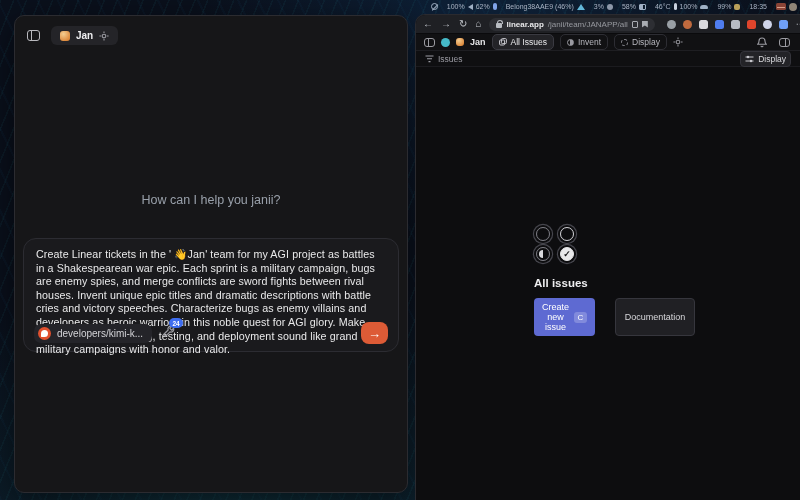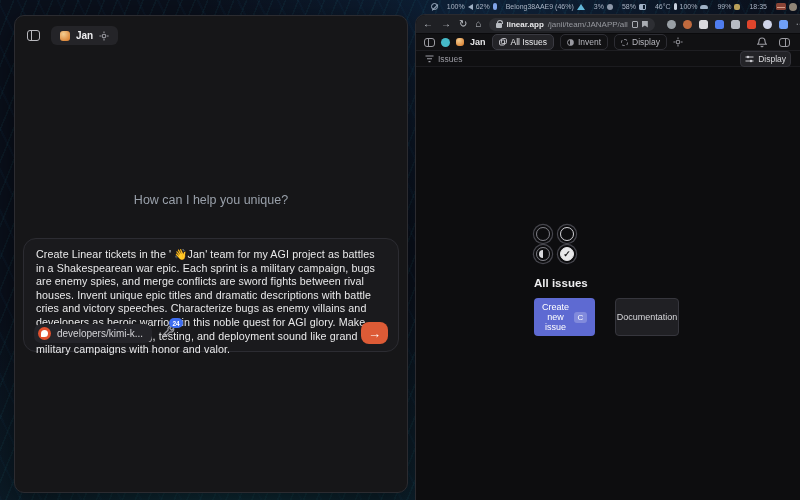--- a/index.html
+++ b/index.html
@@ -116,21 +116,21 @@
   .ring { width:14px; height:14px; border-radius:50%; border:1.6px solid #7e7e85; position:relative;
     box-shadow:0 0 0 2px #0d0d0f, 0 0 0 3.2px #46464d; }
   .ring.todo { border-color:#d3d3d7; }
   .ring.progress::after { content:""; position:absolute; inset:1.8px; border-radius:50%; background:linear-gradient(90deg,#d9d9dc 50%, transparent 50%); }
   .ring.done { background:#e8e8ea; border-color:#e8e8ea; color:#141416; font-size:9px; font-weight:700; display:flex; align-items:center; justify-content:center; }
   .empty h3 { font-size:11.5px; color:#ededef; margin-bottom:9px; font-weight:700; }
   .empty p { font-size:9.8px; line-height:13.8px; color:#8b8e97; margin-bottom:13px; }
   .btn-row { display:flex; gap:20px; }
   .btn-primary { display:flex; align-items:center; gap:5px; border:none; border-radius:4px; padding:4px 8px; font-size:9px; color:#fff; }
   .kbd { background:rgba(255,255,255,.22); border-radius:3px; padding:0 3.5px; font-size:8px; line-height:11px; }
-  .btn-secondary { background:#202024; border:1px solid #36363d; border-radius:4px; padding:4px 1px; font-size:9px; color:#d7d7db; }
+  .btn-secondary { background:#202024; border:1px solid #36363d; border-radius:4px; padding:4px 9px; font-size:9px; color:#d7d7db; }
 </style>
 </head>
 <body>
 
 <div class="bg-texture"></div>
 
 <div class="statusbar">
   <span class="grp">
       <span class="si si-mute"></span>
     </span>
@@ -183,21 +183,21 @@
           <line x1="6" y1="0.5" x2="6" y2="2.4"></line>
             <line x1="6" y1="9.6" x2="6" y2="11.5"></line>
           <line x1="0.5" y1="6" x2="2.4" y2="6"></line>
             <line x1="9.6" y1="6" x2="11.5" y2="6"></line>
         </g>
       </svg>
     </span>
   </div>
 
   <div class="greeting">
-    <div class="sub">How can I help you unique?</div>
+    <div class="sub">How can I help you janii?</div>
   </div>
 
   <div class="composer">
     <div class="composer-text">Create Linear tickets in the ' 👋Jan' team for my AGI project as battles in a Shakespearean war epic. Each sprint is a military campaign, bugs are enemy spies, and merge conflicts are sword fights between rival houses. Invent unique epic titles and dramatic descriptions with battle cries and victory speeches. Characterize bugs as enemy villains and developers as heroic warriors in this noble quest for AGI glory. Make tasks like model training, testing, and deployment sound like grand military campaigns with honor and valor.</div>
     <div class="composer-bottom">
       <span class="model-pill">
         <span class="model-logo" style="background: rgb(224, 80, 46);"></span>
         <span class="model-name">developers/kimi-k...</span>
       </span>
       <span class="tools-wrap">

